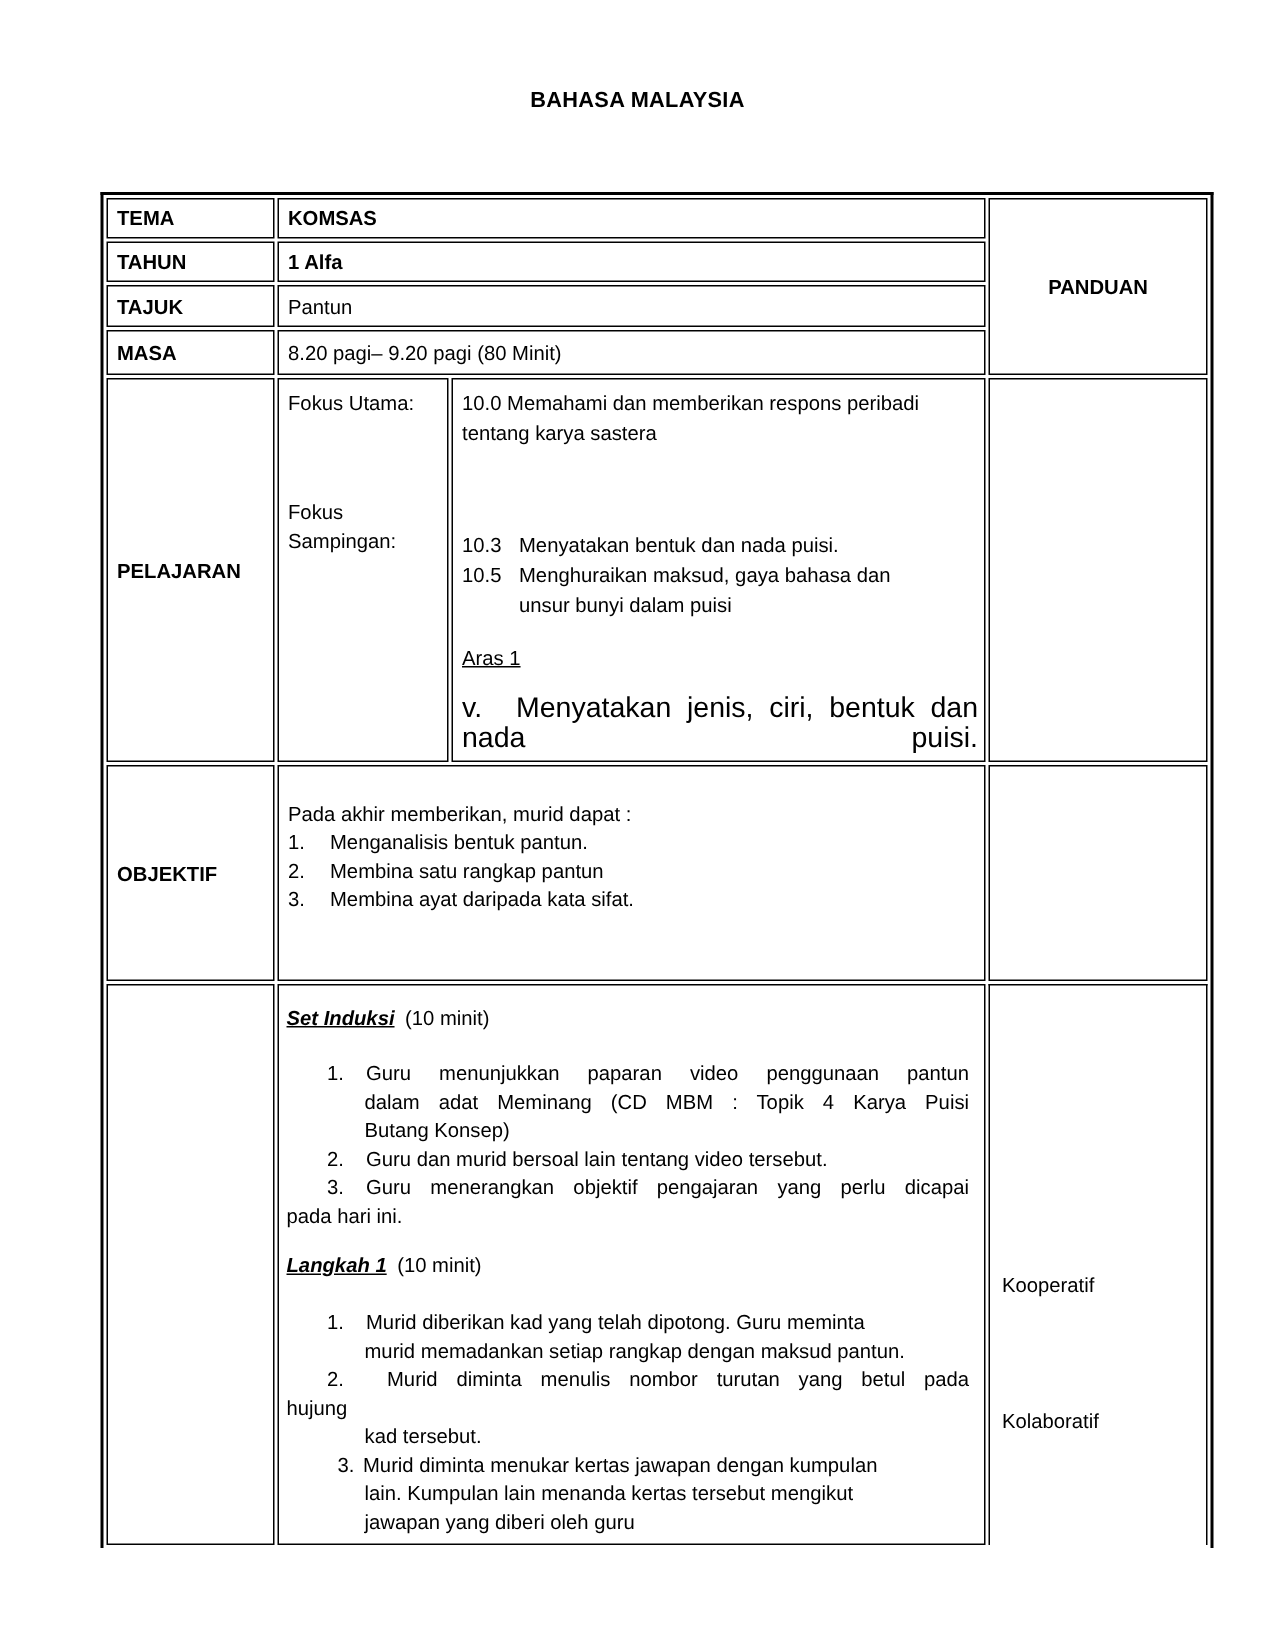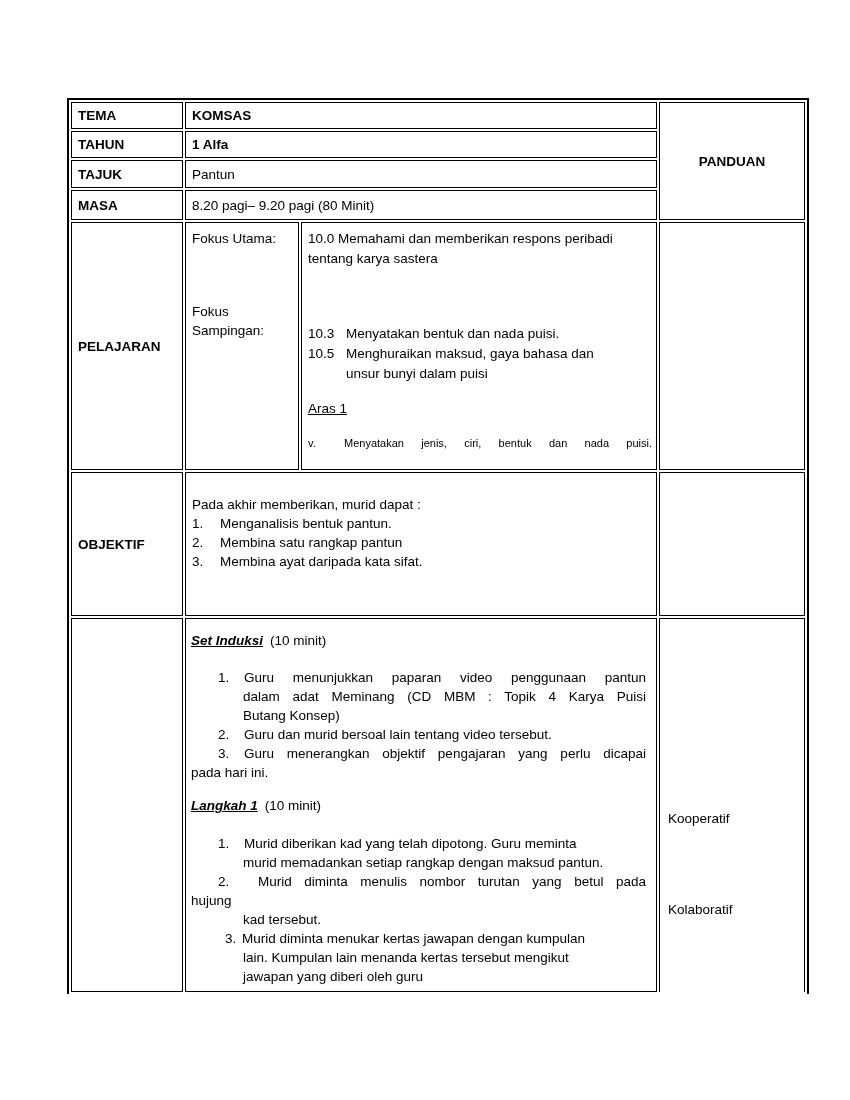--- a/index.html
+++ b/index.html
@@ -14,21 +14,21 @@
   .title-block {
     padding-top: 57px;
     text-align: center;
     font-weight: bold;
     font-size: 14.5px;
     line-height: 20px;
     letter-spacing: 0.2px;
   }
   table.lesson {
     position: absolute;
-    left: 67px; top: 98px;
+    left: 67px; top: 128px;
     width: 740px;
     table-layout: fixed;
     border-collapse: separate;
     border-spacing: 2px;
     border: 2px solid #000;
     border-bottom: none;
     font-size: 13.5px;
     line-height: 19px;
   }
   td {
@@ -44,21 +44,21 @@
   
   .fokus-cell { vertical-align: top; padding-top: 6px; }
   .fokus-sampingan { margin-top: 54px; }
   .kcontent { vertical-align: top; padding: 6px 4px 4px 6px; line-height: 20px; }
   .ksampingan-block { margin-top: 55px; }
   .khang { padding-left: 38px; text-indent: -38px; }
   .km { display: inline-block; width: 38px; text-indent: 0; }
   .kcont { padding-left: 38px; }
   .aras-line { margin-top: 15px; }
   .aras-underline { text-decoration: underline; }
-  .v-line { margin-top: 14px; font-size: 11px; text-align: justify; text-align-last: justify; }
+  .v-line { margin-top: 14px; font-size: 19px; text-align: justify; text-align-last: justify; }
   .vm { display: inline-block; width: 36px; }
   
   .obj-cell { vertical-align: top; padding: 22px 8px 4px 6px; }
   .obj-item { padding-left: 28px; text-indent: -28px; }
   .om { display: inline-block; width: 28px; text-indent: 0; }
   
   .act-cell { vertical-align: top; padding: 12px 10px 4px 5px; }
   .act-heading { margin-bottom: 18px; }
   .act-heading.second { margin-top: 14px; margin-bottom: 19px; }
   .hword { font-weight: bold; font-style: italic; text-decoration: underline; }
@@ -72,20 +72,21 @@
   .m { display: inline-block; width: 26px; }
   .m-wide { display: inline-block; width: 40px; }
   .m-narrow { display: inline-block; width: 17px; }
   .side-cell { vertical-align: top; padding: 190px 6px 4px 8px; }
   .side-note2 { margin-top: 72px; }
 </style>
 </head>
 <body>
 
 <div class="title-block">
+  <div>BAHASA MALAYSIA</div>
 </div>
 
 <table class="lesson">
   <colgroup>
     <col style="width:112px">
       <col style="width:114px">
       <col style="width:356px">
       <col style="width:146px">
   </colgroup>
 

